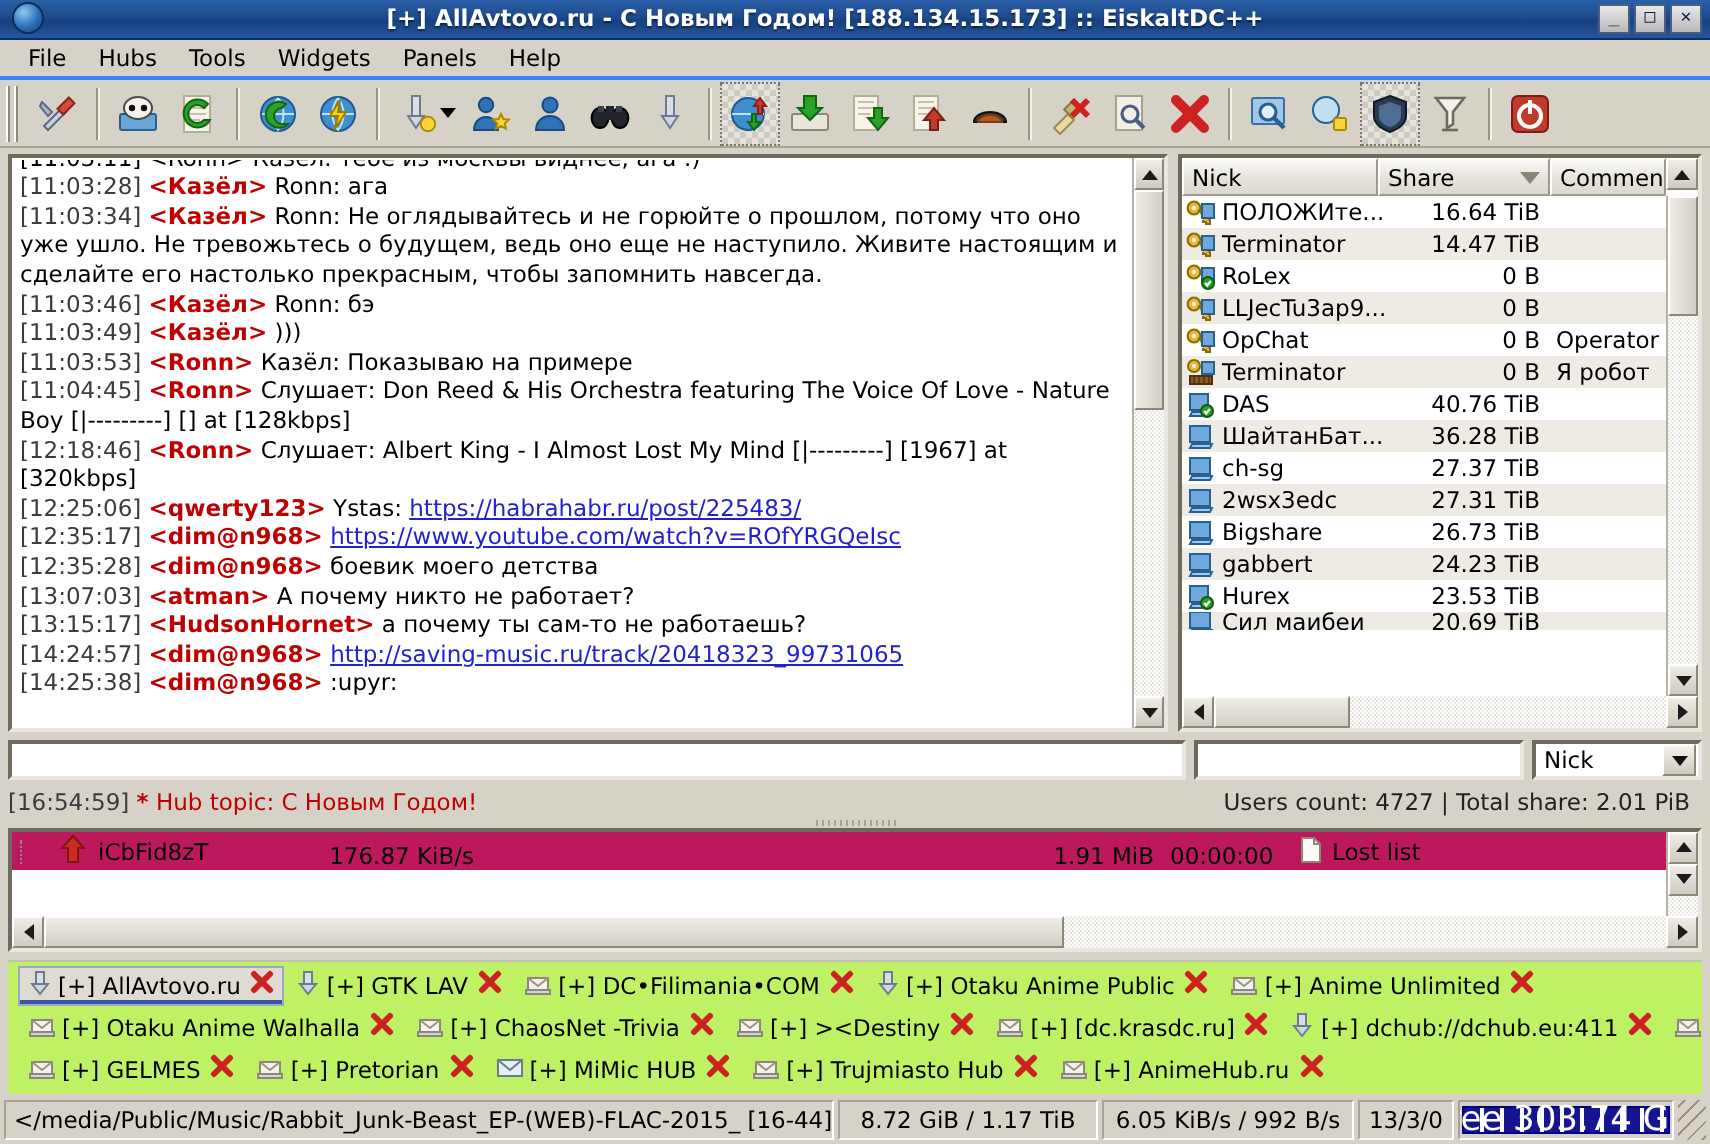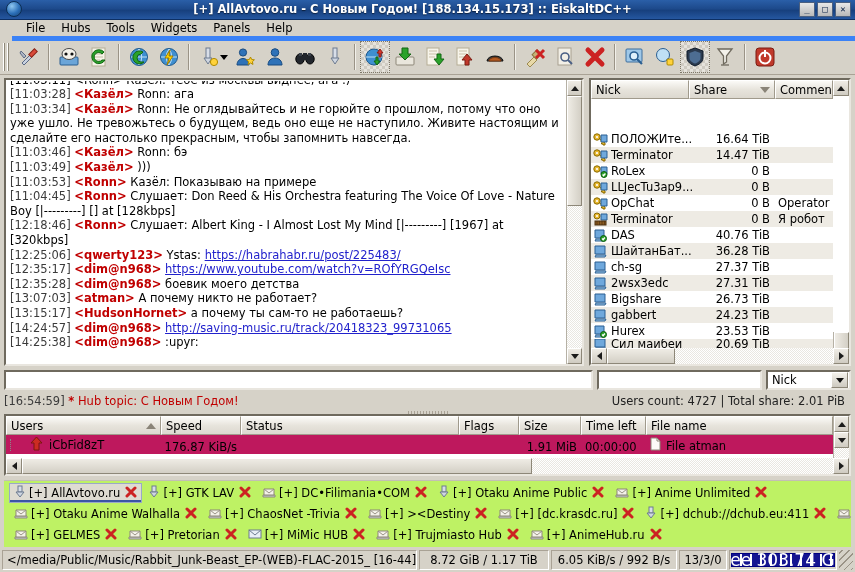--- a/index.html
+++ b/index.html
@@ -52,22 +52,21 @@
     font-size: 9px; line-height: 13px; text-align: center;
     font-family: "DejaVu Sans Mono", monospace;
   }
 
   
   .menubar {
     height: 21px;
     background: #d6d2c8;
     display: flex; align-items: center;
     padding-left: 6px;
-    border-bottom: 5px solid #3b82f6;
-    margin-left: 12px;
+    border-bottom: 2px solid #3b82f6;
   }
   .menuitem {
     padding: 2px 8px;
     font-size: 11.5px;
     color: #000;
   }
 
   
   .toolbar {
     height: 38px;
@@ -196,21 +195,21 @@
     font-size: 11.5px; color: #000;
     padding: 1px 4px;
     display: flex; align-items: center;
     overflow: hidden; white-space: nowrap;
   }
   .sortmark {
     margin-left: auto; width: 0; height: 0;
     border-left: 5px solid transparent; border-right: 5px solid transparent;
     border-top: 6px solid #8a8478;
   }
-  .ulbody { flex: 1 1 auto; display: flex; min-height: 0; overflow: hidden; align-items: flex-end; }
+  .ulbody { flex: 1 1 auto; display: flex; min-height: 0; overflow: hidden; }
   .ulrows { flex: 1 1 auto; min-width: 0; overflow: hidden; }
   .urow {
     display: flex; align-items: center;
     height: 16px; font-size: 11.5px;
     padding-left: 2px;
   }
   .urow:nth-child(even) { background: #eeebe4; }
   .urow:nth-child(odd) { background: #ffffff; }
   .u-ico { width: 17px; flex: 0 0 17px; display: flex; align-items: center; }
   .u-nick { flex: 1 1 auto; overflow: hidden; white-space: nowrap; padding-left: 1px; }
@@ -895,32 +894,20 @@
     </div>
 
     <div class="splitterbar">
         <div class="gripdots"></div>
       </div>
   </div>
 
   <div class="transfers">
     <div class="tf-top">
       <div class="tf-main">
-        <div class="tfhdr">
-          <div class="hcell" style="width:155px;flex:0 0 155px;">
-            <span>Users</span>
-            <span class="sortmark" style="border-top:0;border-bottom:6px solid #8a8478;"></span>
-          </div>
-          <div class="hcell" style="width:80px;flex:0 0 80px;">Speed</div>
-          <div class="hcell" style="width:218px;flex:0 0 218px;">Status</div>
-          <div class="hcell" style="width:60px;flex:0 0 60px;">Flags</div>
-          <div class="hcell" style="width:62px;flex:0 0 62px;">Size</div>
-          <div class="hcell" style="width:65px;flex:0 0 65px;">Time left</div>
-          <div class="hcell" style="flex:1 1 auto;min-width:0;">File name</div>
-        </div>
 
         <div class="tfrow">
           <div class="tfc" style="width:155px;flex:0 0 155px;">
             <span style="width:18px;display:inline-block;border-left:1px dotted #888;height:12px;"></span>
             <span style="margin:0 6px 0 2px;">
               <svg width="13" height="15" viewBox="0 0 13 15">
                   <path d="M6.5 1 L12 7 H9 v7 H4 V7 H1 Z" fill="#cc2b22" stroke="#7a1710"></path>
                 </svg>
             </span>
             <span>iCbFid8zT</span>
@@ -933,21 +920,21 @@
           <div class="tfc" style="width:60px;flex:0 0 60px;"></div>
           <div class="tfc" style="width:62px;flex:0 0 62px;justify-content:flex-end;">1.91 MiB</div>
           <div class="tfc" style="width:65px;flex:0 0 65px;">00:00:00</div>
           <div class="tfc" style="flex:1 1 auto;min-width:0;">
             <span style="margin-right:5px;">
               <svg width="11" height="14" viewBox="0 0 11 14">
                   <path d="M1 1 h6 l3 3 v9 H1 Z" fill="#fcfbf7" stroke="#8d8778"></path>
                   <path d="M7 1 v3 h3" fill="none" stroke="#8d8778"></path>
                 </svg>
             </span>
-            <span>File atman</span>
+            <span>Lost list</span>
           </div>
         </div>
       </div>
 
       <div class="vscroll">
         <div class="sb-arrow">
             <i class="up"></i>
           </div>
         <div class="sb-arrow">
             <i class="dn"></i>

